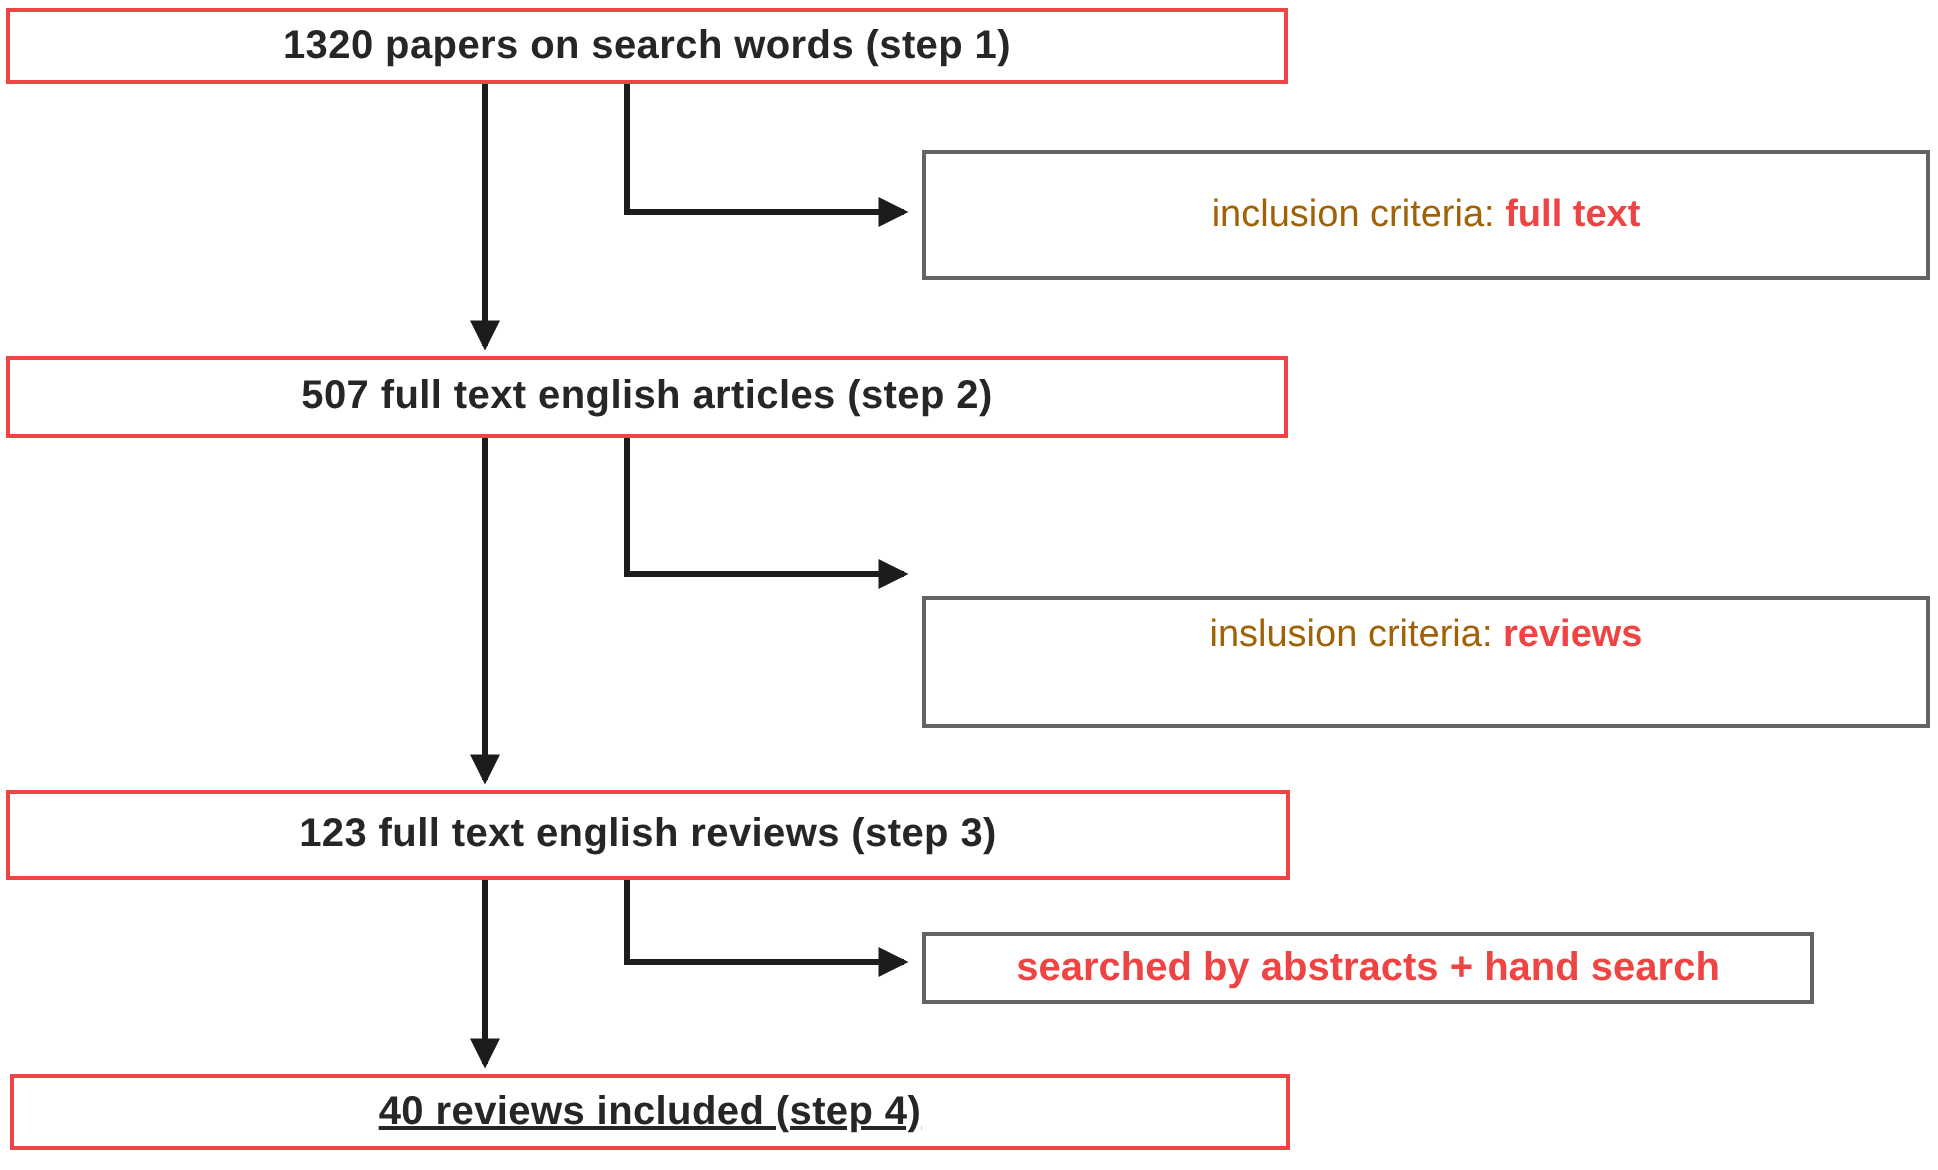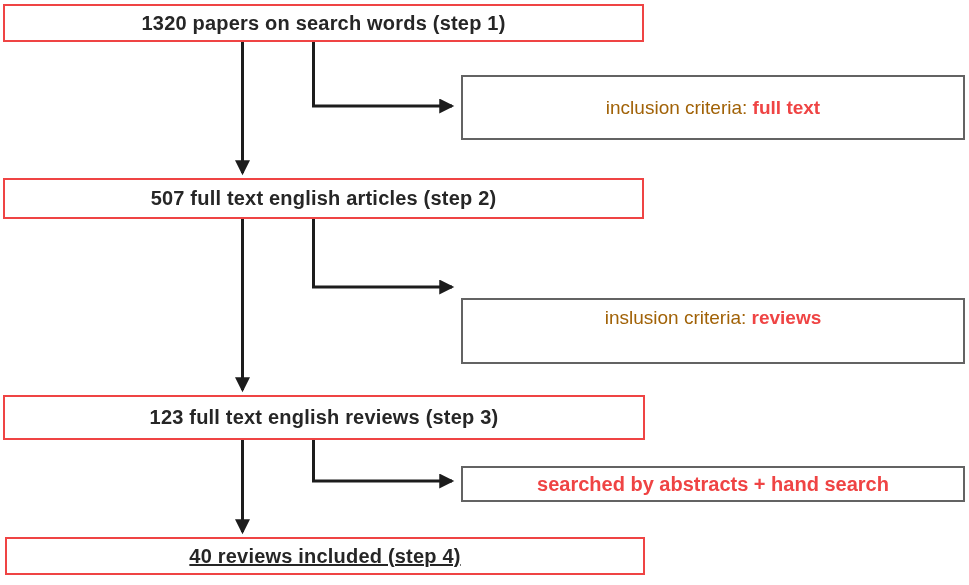--- a/index.html
+++ b/index.html
@@ -52,21 +52,21 @@
 
   
   #mb1 { left: 3px;  top: 4px;   width: 641px; height: 38px; }
   #mb2 { left: 3px;  top: 178px; width: 641px; height: 41px; }
   #mb3 { left: 3px;  top: 395px; width: 642px; height: 45px; }
   #mb4 { left: 5px;  top: 537px; width: 640px; height: 38px; text-decoration: underline; }
 
   
   #sb1 { left: 461px; top: 75px;  width: 504px; height: 65px; align-items: center; }
   #sb2 { left: 461px; top: 254px; width: 504px; height: 66px; align-items: flex-start; padding-top: 5px; margin-top: 44px; }
-  #sb3 { left: 461px; top: 466px; width: 504px; height: 36px; align-items: center; font-weight: bold; font-size: 20px; }
+  #sb3 { left: 461px; top: 466px; width: 446px; height: 36px; align-items: center; font-weight: bold; font-size: 20px; }
 </style>
 </head>
 <body>
 
 <div class="canvas">
 
   <svg class="connectors" viewBox="0 0 969 585" xmlns="http://www.w3.org/2000/svg">
     <defs>
       <marker id="ah" viewBox="0 0 10 10" refX="8.5" refY="5" markerWidth="5.5" markerHeight="5" orient="auto">
         <path d="M0 0 L10 5 L0 10 z" fill="#1c1c1c"></path>

